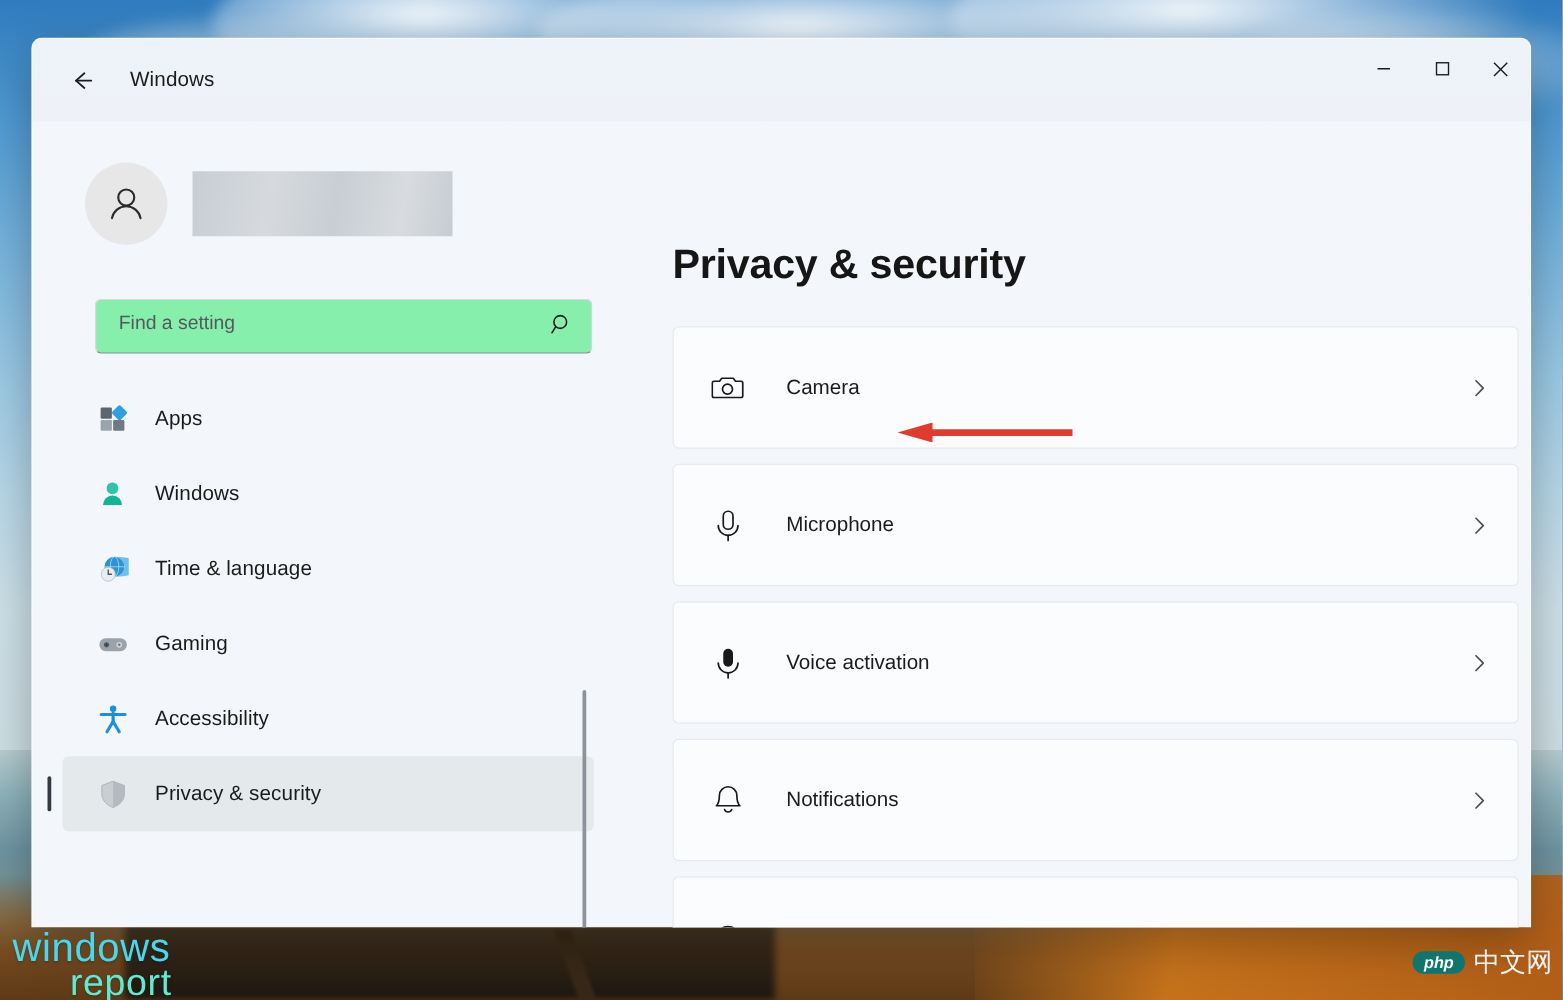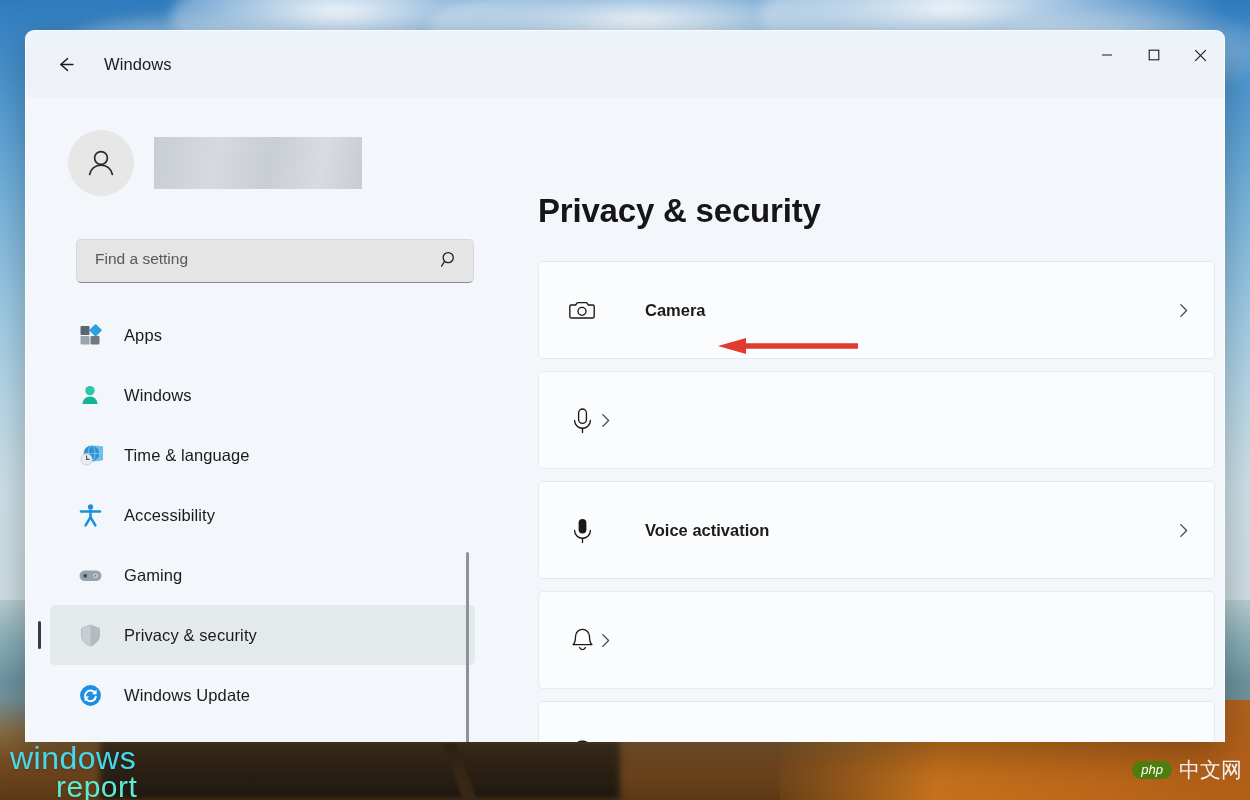--- a/index.html
+++ b/index.html
@@ -69,21 +69,21 @@
   }
   #wr-watermark .wr-bot {
     font-size:30px; color:#5eead4; font-weight:400; display:block;
     margin-left:46px; text-shadow:0 1px 2px rgba(0,0,0,.22);text-align:center;
   }
   #php-watermark {
     position:absolute; right:8px; top:756px; z-index:40;
     display:flex; align-items:center; gap:7px; pointer-events:none;
   }
   #php-watermark .php-pill {
-    background:#4d7c0f; color:#fff; font-size:13px; font-weight:normal;
+    background:#0f766e; color:#fff; font-size:13px; font-weight:bold;
     border-radius:9px; padding:1px 9px 2px; font-style:italic;
   }
   #php-watermark .php-cn { color:#f2f2f2; font-size:21px; }
 
   
   #settings-window {
     position:absolute; left:25px; top:30px; width:1200px; height:712px;
     background:#f3f6fa; border-radius:9px 9px 0 0; overflow:hidden;
     box-shadow:0 14px 40px rgba(0,0,0,.30), 0 1px 0 rgba(255,255,255,.8) inset;
     border:1px solid rgba(255,255,255,.6); border-bottom:none; z-index:20;
@@ -122,21 +122,21 @@
   }
   #avatar {
     width:66px; height:66px; border-radius:50%; background:#e7e7e7;
     display:flex; align-items:center; justify-content:center; flex:0 0 66px;
   }
   #account-name-redacted {
     width:208px; height:52px;
     background:linear-gradient(100deg,#c8cdd4 0%, #d6dade 30%, #c9ced4 55%, #d8dce0 80%, #c7ccd2 100%);
   }
   #search-box {
-    margin:43px 0 0 50px; width:398px; height:44px; background:#e5e5e5;
+    margin:43px 0 0 50px; width:398px; height:44px; background:#86efac;
     border:1px solid #d7dadd; border-bottom:1px solid #868b90;
     border-radius:5px; display:flex; align-items:center;
     padding:0 14px 4px 18px; cursor:text;justify-content:center;
   }
   #search-input-text { flex:1; font-size:15.5px; color:#55595d; }
   #nav-list { margin-top:22px; }
   .nav-item {
     height:60px; margin:0 26px 0 24px; padding-left:27px; border-radius:5px;
     display:flex; align-items:center; gap:21px; cursor:pointer; position:relative;
   }
@@ -158,21 +158,21 @@
     font-size:33px; font-weight:bold; color:#161616;
     margin:95px 0 0 0; letter-spacing:-.2px;
   }
   #settings-cards { margin-top:31px; }
   .setting-card {
     height:98px; width:677px; background:#fbfcfd; border:1px solid #e6eaee;
     border-radius:5px; margin-bottom:12px; display:flex; align-items:center;
     padding:0 22px 0 28px; cursor:pointer;
   }
   .card-icon { width:30px; height:30px; flex:0 0 30px; display:flex; align-items:center; justify-content:center; color:#191919; }
-  .card-label { font-size:16.5px; color:#1b1b1b; margin-left:48px; flex:1;font-weight:bold; }
+  .card-label { font-size:16.5px; color:#1b1b1b; margin-left:32px; flex:1; }
   .chevron { color:#4a4f54; display:flex; align-items:center; }
 
   
   #annotation-arrow {
     position:absolute; left:718px; top:338px; width:142px; height:16px;
     z-index:30; pointer-events:none;
   }
 </style>
 </head>
 <body>
@@ -280,65 +280,54 @@
               <line x1="8.6" y1="16.4" x2="8.6" y2="12.9" stroke="#4b555e" stroke-width="1.1" stroke-linecap="round"></line>
               <line x1="8.6" y1="16.4" x2="11.1" y2="16.4" stroke="#4b555e" stroke-width="1.1" stroke-linecap="round"></line>
             </svg>
           </span>
           <span class="nav-label">Time &amp; language</span>
         </div>
 
         <div class="nav-item">
           <span class="nav-icon">
             <svg width="25" height="25" viewBox="0 0 25 25">
-              <circle cx="12.5" cy="3.9" r="2.6" fill="#1a8fe0"></circle>
-              <path d="M3 8.6 h19" stroke="#1a8fe0" stroke-width="2.5" stroke-linecap="round"></path>
-              <path d="M12.5 7.4 v8.2" stroke="#1a8fe0" stroke-width="2.5" stroke-linecap="round"></path>
-              <path d="M12.5 14.2 L7.6 22.4" stroke="#1a8fe0" stroke-width="2.5" stroke-linecap="round"></path>
-              <path d="M12.5 14.2 L17.4 22.4" stroke="#1a8fe0" stroke-width="2.5" stroke-linecap="round"></path>
-            </svg>
-          </span>
-          <span class="nav-label">Accessibility</span>
-        </div>
-
-        <div class="nav-item">
-          <span class="nav-icon">
-            <svg width="25" height="25" viewBox="0 0 25 25">
               <rect x="1.5" y="7.5" width="22" height="10.5" rx="5.2" fill="#9aa3ab"></rect>
               <circle cx="7.2" cy="12.8" r="2.1" fill="#5e6872"></circle>
               <circle cx="17.4" cy="12.8" r="2.3" fill="#cfd5da"></circle>
               <circle cx="17.4" cy="12.8" r="1" fill="#6d767f"></circle>
               <line x1="5.4" y1="12.8" x2="9" y2="12.8" stroke="#3f4850" stroke-width="1.1"></line>
               <line x1="7.2" y1="11" x2="7.2" y2="14.6" stroke="#3f4850" stroke-width="1.1"></line>
             </svg>
           </span>
           <span class="nav-label">Gaming</span>
         </div>
 
+        <div class="nav-item">
+          <span class="nav-icon">
+            <svg width="25" height="25" viewBox="0 0 25 25">
+              <circle cx="12.5" cy="3.9" r="2.6" fill="#1a8fe0"></circle>
+              <path d="M3 8.6 h19" stroke="#1a8fe0" stroke-width="2.5" stroke-linecap="round"></path>
+              <path d="M12.5 7.4 v8.2" stroke="#1a8fe0" stroke-width="2.5" stroke-linecap="round"></path>
+              <path d="M12.5 14.2 L7.6 22.4" stroke="#1a8fe0" stroke-width="2.5" stroke-linecap="round"></path>
+              <path d="M12.5 14.2 L17.4 22.4" stroke="#1a8fe0" stroke-width="2.5" stroke-linecap="round"></path>
+            </svg>
+          </span>
+          <span class="nav-label">Accessibility</span>
+        </div>
+
         <div class="nav-item selected">
           <span class="nav-icon">
             <svg width="25" height="25" viewBox="0 0 25 25">
               <path d="M12.5 2 L21.5 5.4 V12 c0 5.6-4 9-9 11 -5-2-9-5.4-9-11 V5.4 Z" fill="#c9ced3" stroke="#aeb5bb" stroke-width=".8"></path>
               <path d="M12.5 2 L21.5 5.4 V12 c0 5.6-4 9-9 11 Z" fill="#b3bac0"></path>
             </svg>
           </span>
           <span class="nav-label">Privacy &amp; security</span>
         </div>
 
-        <div class="nav-item">
-          <span class="nav-icon">
-            <svg width="25" height="25" viewBox="0 0 25 25">
-              <circle cx="12.5" cy="12.5" r="10.4" fill="#1a8fe0"></circle>
-              <path d="M17.2 10.2 a5.4 5.4 0 1 0 .6 3.6" fill="none" stroke="#fff" stroke-width="2" stroke-linecap="round"></path>
-              <polygon points="18.6,6.4 18.6,11.2 14,11.2" fill="#fff"></polygon>
-              <polygon points="6.6,18.4 6.6,13.6 11.2,13.6" fill="#fff"></polygon>
-            </svg>
-          </span>
-          <span class="nav-label">Windows Update</span>
-        </div>
 
       </div>
 
       <div id="sidebar-scrollbar"></div>
     </div>
 
     <div id="main-panel">
       <h1 id="page-title">Privacy &amp; security</h1>
 
       <div id="settings-cards">
@@ -359,20 +348,21 @@
         </div>
 
         <div class="setting-card">
           <span class="card-icon">
             <svg width="27" height="27" viewBox="0 0 27 27">
               <rect x="9.6" y="2" width="7.8" height="14.4" rx="3.9" fill="none" stroke="currentColor" stroke-width="1.35"></rect>
               <path d="M5.6 13.4 a7.9 7.9 0 0 0 15.8 0" fill="none" stroke="currentColor" stroke-width="1.35" stroke-linecap="round"></path>
               <line x1="13.5" y1="21.3" x2="13.5" y2="25.4" stroke="currentColor" stroke-width="1.35" stroke-linecap="round"></line>
             </svg>
           </span>
+          <span class="card-label">Microphone</span>
           <span class="chevron">
             <svg width="17" height="17" viewBox="0 0 17 17">
               <path d="M5.8 2.6 L11.6 8.5 L5.8 14.4" fill="none" stroke="currentColor" stroke-width="1.35" stroke-linecap="round" stroke-linejoin="round"></path>
             </svg>
           </span>
         </div>
 
         <div class="setting-card">
           <span class="card-icon">
             <svg width="27" height="27" viewBox="0 0 27 27">
@@ -389,20 +379,21 @@
           </span>
         </div>
 
         <div class="setting-card">
           <span class="card-icon">
             <svg width="27" height="27" viewBox="0 0 27 27">
               <path d="M13.5 2.4 a7 7 0 0 0-7 7 c0 6-2.4 8.2-2.4 8.2 h18.8 s-2.4-2.2-2.4-8.2 a7 7 0 0 0-7-7 Z" fill="none" stroke="currentColor" stroke-width="1.35" stroke-linejoin="round"></path>
               <path d="M10.6 20.6 a3.1 3.1 0 0 0 5.8 0" fill="none" stroke="currentColor" stroke-width="1.35" stroke-linecap="round"></path>
             </svg>
           </span>
+          <span class="card-label">Notifications</span>
           <span class="chevron">
             <svg width="17" height="17" viewBox="0 0 17 17">
               <path d="M5.8 2.6 L11.6 8.5 L5.8 14.4" fill="none" stroke="currentColor" stroke-width="1.35" stroke-linecap="round" stroke-linejoin="round"></path>
             </svg>
           </span>
         </div>
 
         <div class="setting-card">
           <span class="card-icon">
             <svg width="27" height="27" viewBox="0 0 27 27">

